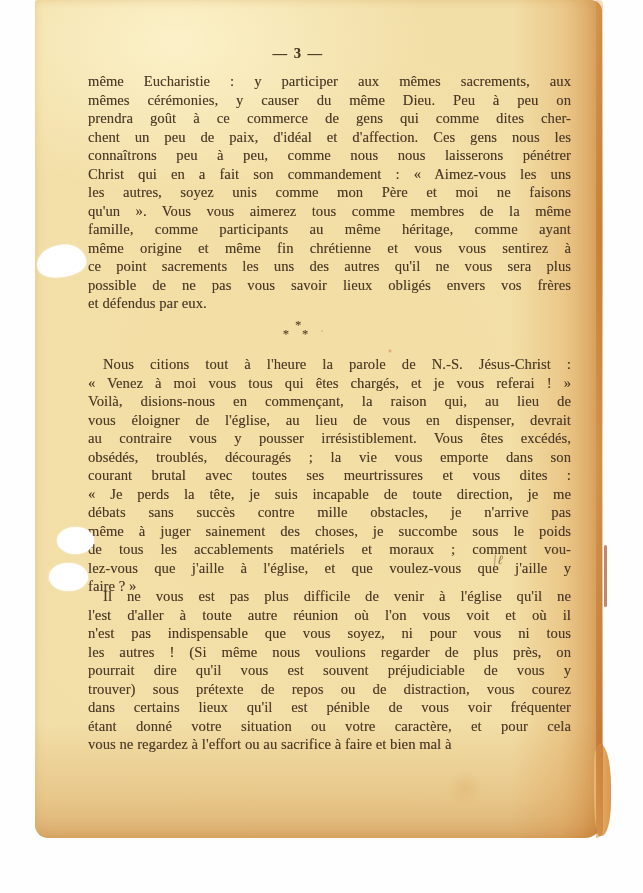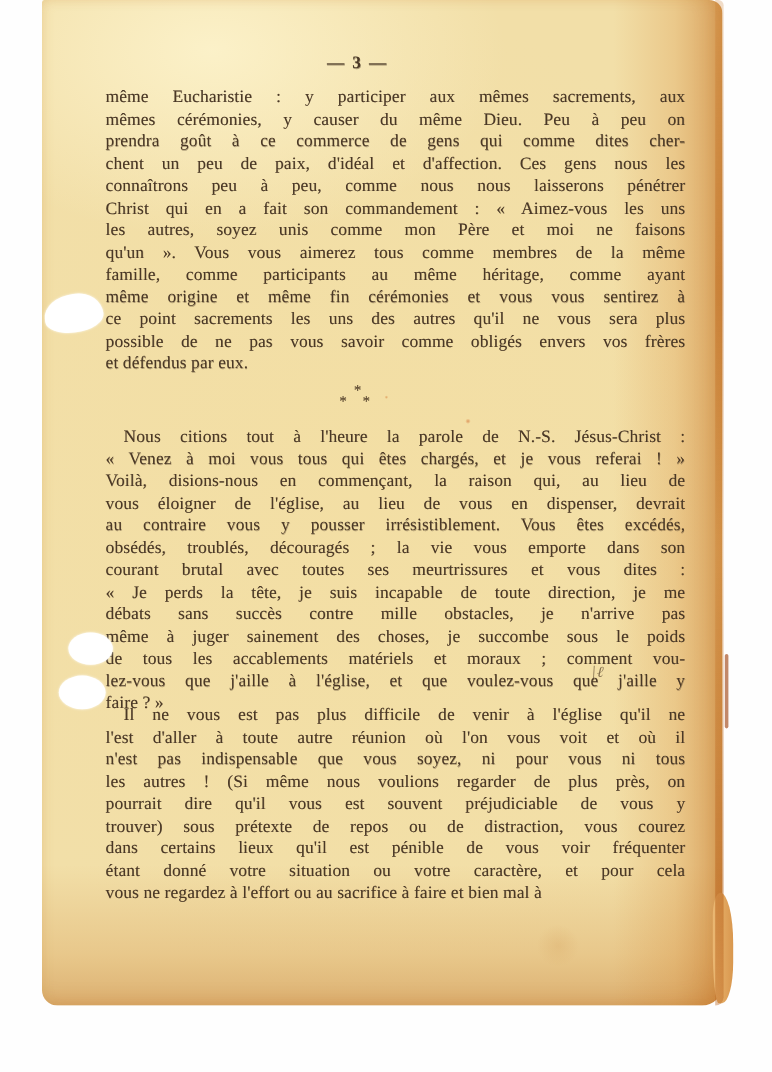--- a/index.html
+++ b/index.html
@@ -106,23 +106,23 @@
     <div class="para para-1">
         <div class="line first-line">même Eucharistie : y participer aux mêmes sacrements, aux</div>
         <div class="line">mêmes cérémonies, y causer du même Dieu. Peu à peu on</div>
         <div class="line">prendra goût à ce commerce de gens qui comme dites cher-</div>
         <div class="line">chent un peu de paix, d'idéal et d'affection. Ces gens nous les</div>
         <div class="line">connaîtrons peu à peu, comme nous nous laisserons pénétrer</div>
         <div class="line">Christ qui en a fait son commandement : « Aimez-vous les uns</div>
         <div class="line">les autres, soyez unis comme mon Père et moi ne faisons</div>
         <div class="line">qu'un ». Vous vous aimerez tous comme membres de la même</div>
         <div class="line">famille, comme participants au même héritage, comme ayant</div>
-        <div class="line">même origine et même fin cérémonies et vous vous sentirez à</div>
+        <div class="line">même origine et même fin chrétienne et vous vous sentirez à</div>
         <div class="line">ce point sacrements les uns des autres qu'il ne vous sera plus</div>
-        <div class="line">possible de ne pas vous savoir comme obligés envers vos frères</div>
+        <div class="line">possible de ne pas vous savoir lieux obligés envers vos frères</div>
         <div class="line last-line">et défendus par eux.</div>
       </div>
 
     <div class="asterism">
       <div class="row1">*</div>
       <div class="row2">* *</div>
     </div>
 
     <div class="para para-2 indented">
         <div class="line first-line">Nous citions tout à l'heure la parole de N.-S. Jésus-Christ :</div>

